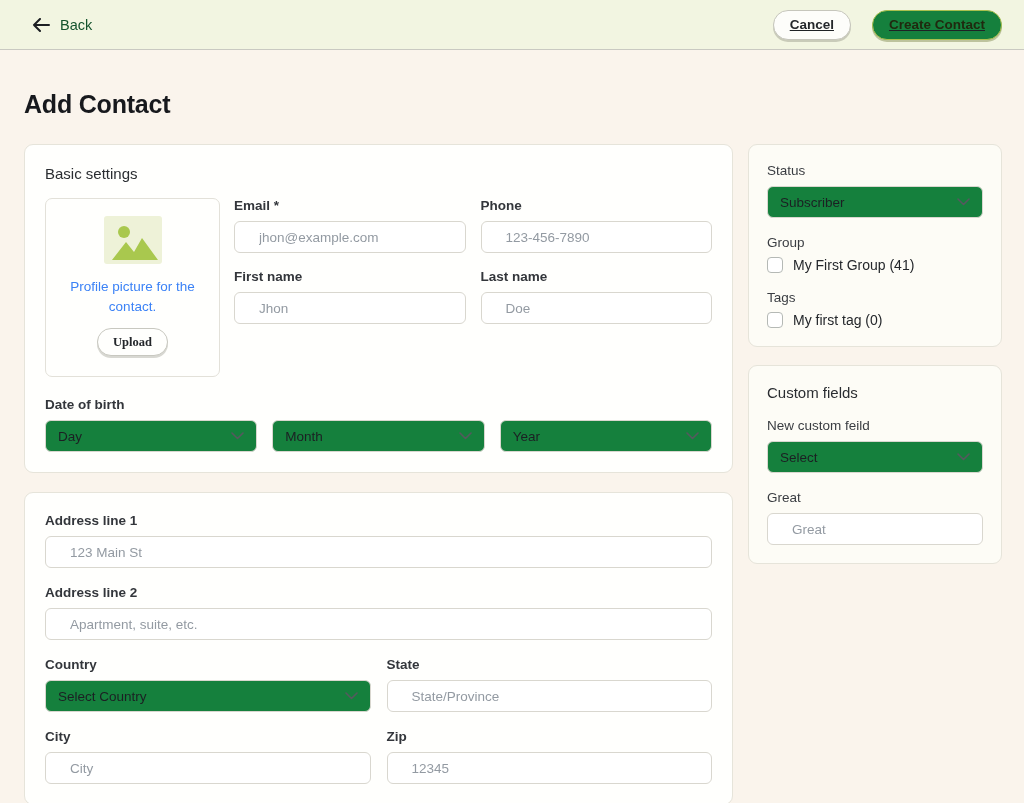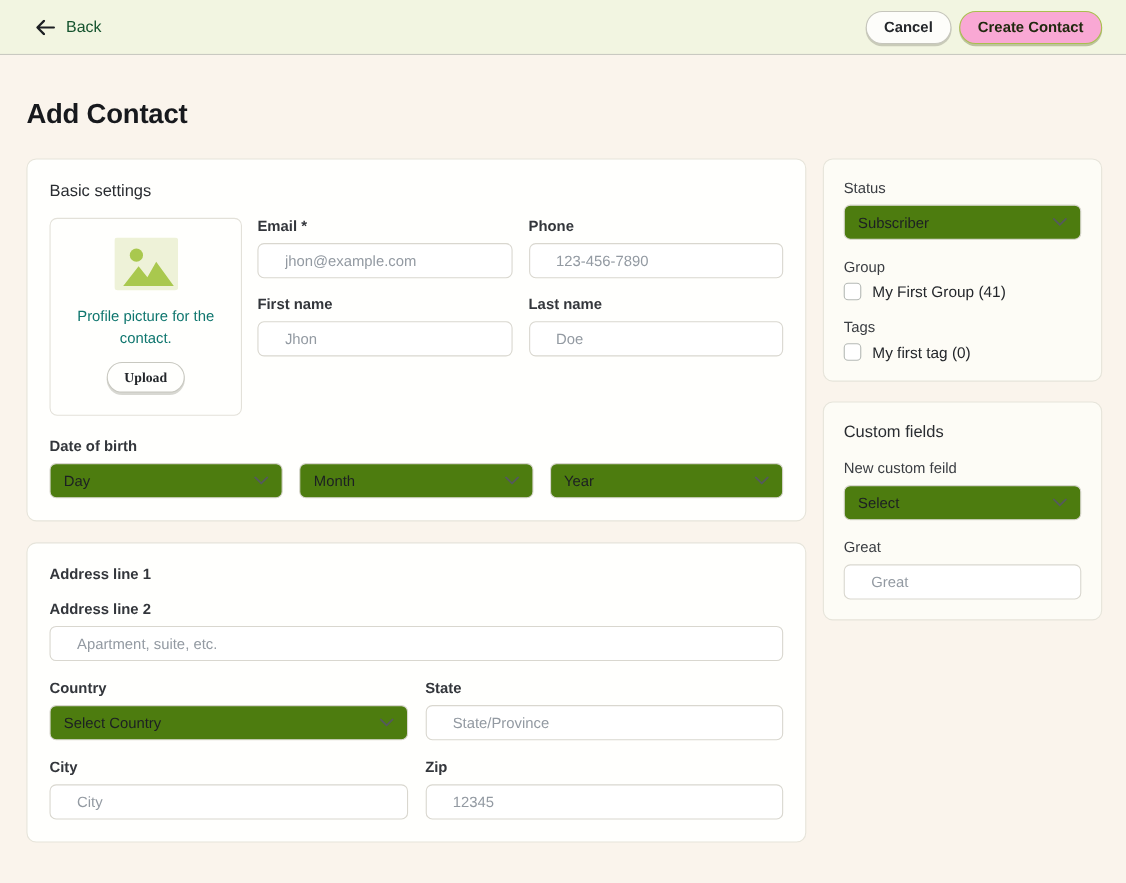--- a/index.html
+++ b/index.html
@@ -18,36 +18,36 @@
     background: #f2f5e1;
     border-bottom: 1px solid #c9c9c1;
     display: flex; align-items: center; justify-content: space-between;
     padding: 0 22px 0 24px;
   }
   .back-link {
     display: flex; align-items: center; gap: 10px;
     font-size: 14.5px; font-weight: 400; color: #14532d;
     cursor: pointer;
   }
-  .topbar-actions { display: flex; gap: 7px; align-items: flex-end; }
+  .topbar-actions { display: flex; gap: 21px; align-items: flex-end; text-decoration: underline; }
   .btn {
     display: inline-flex; align-items: center; justify-content: center;
     height: 30px; padding: 0 16px;
     border-radius: 16px;
     font-family: inherit; font-size: 13.5px; font-weight: 700;
     cursor: pointer;
   }
   .btn-cancel {
     background: #fdfdfa;
     border: 1px solid #c6c6bc;
     color: #24272b;
     box-shadow: 0 2px 0 rgba(125,125,112,0.35);
   }
   .btn-primary {
-    background: #f9a8d4;
+    background: #15803d;
     border: 1px solid #a9bf4e;
     color: #20290f;
     box-shadow: 0 2px 0 rgba(125,135,75,0.45);
   }
 
   
   .content { padding: 40px 22px 0 24px; }
   .page-title {
     font-size: 25px; font-weight: 800; color: #17191d;
     margin: 0 0 25px 0; letter-spacing: -0.2px;
@@ -76,41 +76,41 @@
     width: 100%; height: 32px;
     border: 1px solid #d9d7cf; border-radius: 6px;
     background: #fff; padding: 0 24px;
     font-family: inherit; font-size: 13.5px; color: #1f2226;
     outline: none;
   }
   .text-input::placeholder { color: #939aa2; opacity: 1; }
   .select {
     height: 32px; width: 100%;
     border: 1px solid #d9d7cf; border-radius: 6px;
-    background: #4d7c0f; padding: 0 12px;
+    background: #15803d; padding: 0 12px;
     display: flex; align-items: center; justify-content: space-between;
     font-size: 13.5px; font-weight: 500; color: #1c1f23;
     cursor: pointer;
   }
   .chevron { flex: 0 0 auto; margin-left: 8px; display: inline-flex; }
 
   
   .basic-heading { margin-bottom: 16px; }
   .basic-row { display: flex; gap: 14px; }
   .profile-box {
     width: 175px; flex: 0 0 175px;
     border: 1px solid #e3e1d9; border-radius: 7px;
     background: #fffffd;
     text-align: center;
     padding: 17px 14px 20px;
     align-self: flex-start;
   }
   .profile-thumb { display: inline-block; }
   .profile-caption {
-    font-size: 13.5px; color: #0f766e; line-height: 1.45;
+    font-size: 13.5px; color: #3b82f6; line-height: 1.45;
     margin: 9px 0 12px;
   }
   .btn-upload {
     height: 28px; padding: 0 15px; border-radius: 14px;
     background: #fffffd; border: 1px solid #c8c8c0;
     font-family: Liberation Serif, serif; font-size: 12.5px; font-weight: 700; color: #24272b;
     box-shadow: 0 2px 0 rgba(125,125,112,0.3);
     cursor: pointer;
   }
   .fields-grid {
@@ -231,20 +231,21 @@
                   </svg>
               </span>
             </div>
           </div>
         </div>
       </section>
 
       <section class="card">
         <div class="field-block">
           <label class="field-label">Address line 1</label>
+          <input class="text-input" type="text" placeholder="123 Main St" style="">
         </div>
         <div class="field-block">
           <label class="field-label">Address line 2</label>
           <input class="text-input" type="text" placeholder="Apartment, suite, etc." style="">
         </div>
         <div class="grid-2 field-block">
           <div>
             <label class="field-label">Country</label>
             <div class="select">
               <span>Select Country</span>

